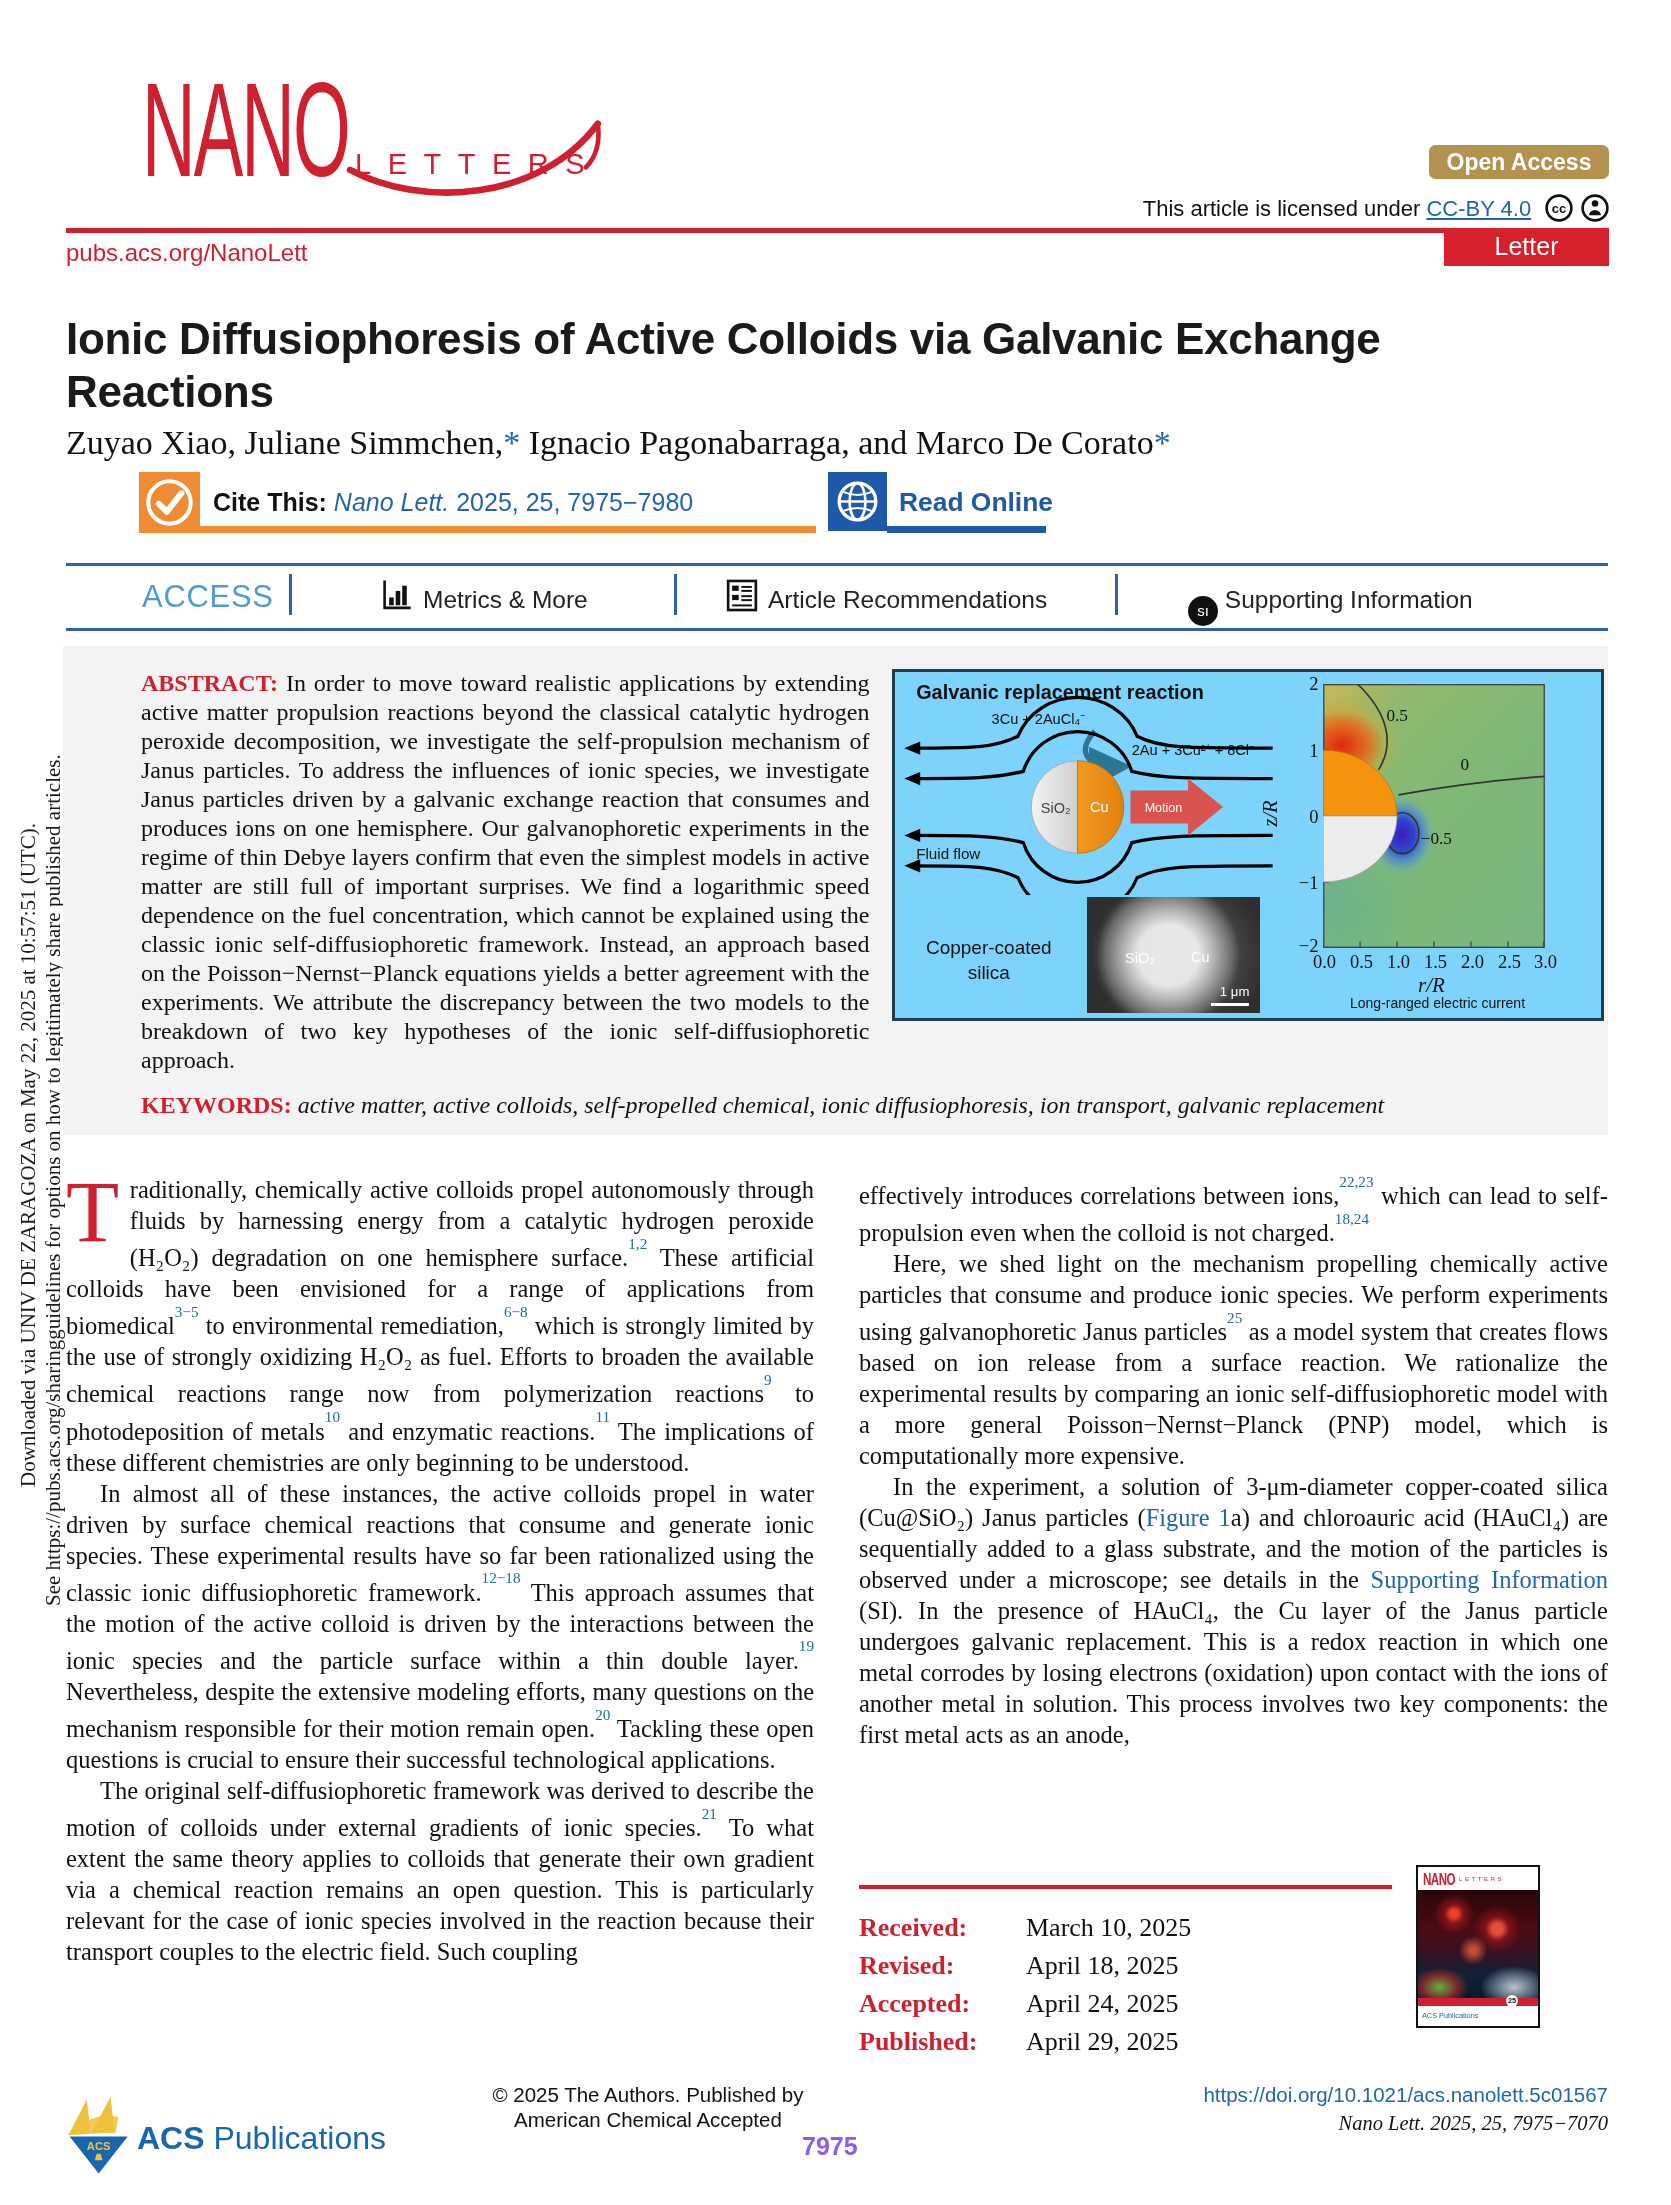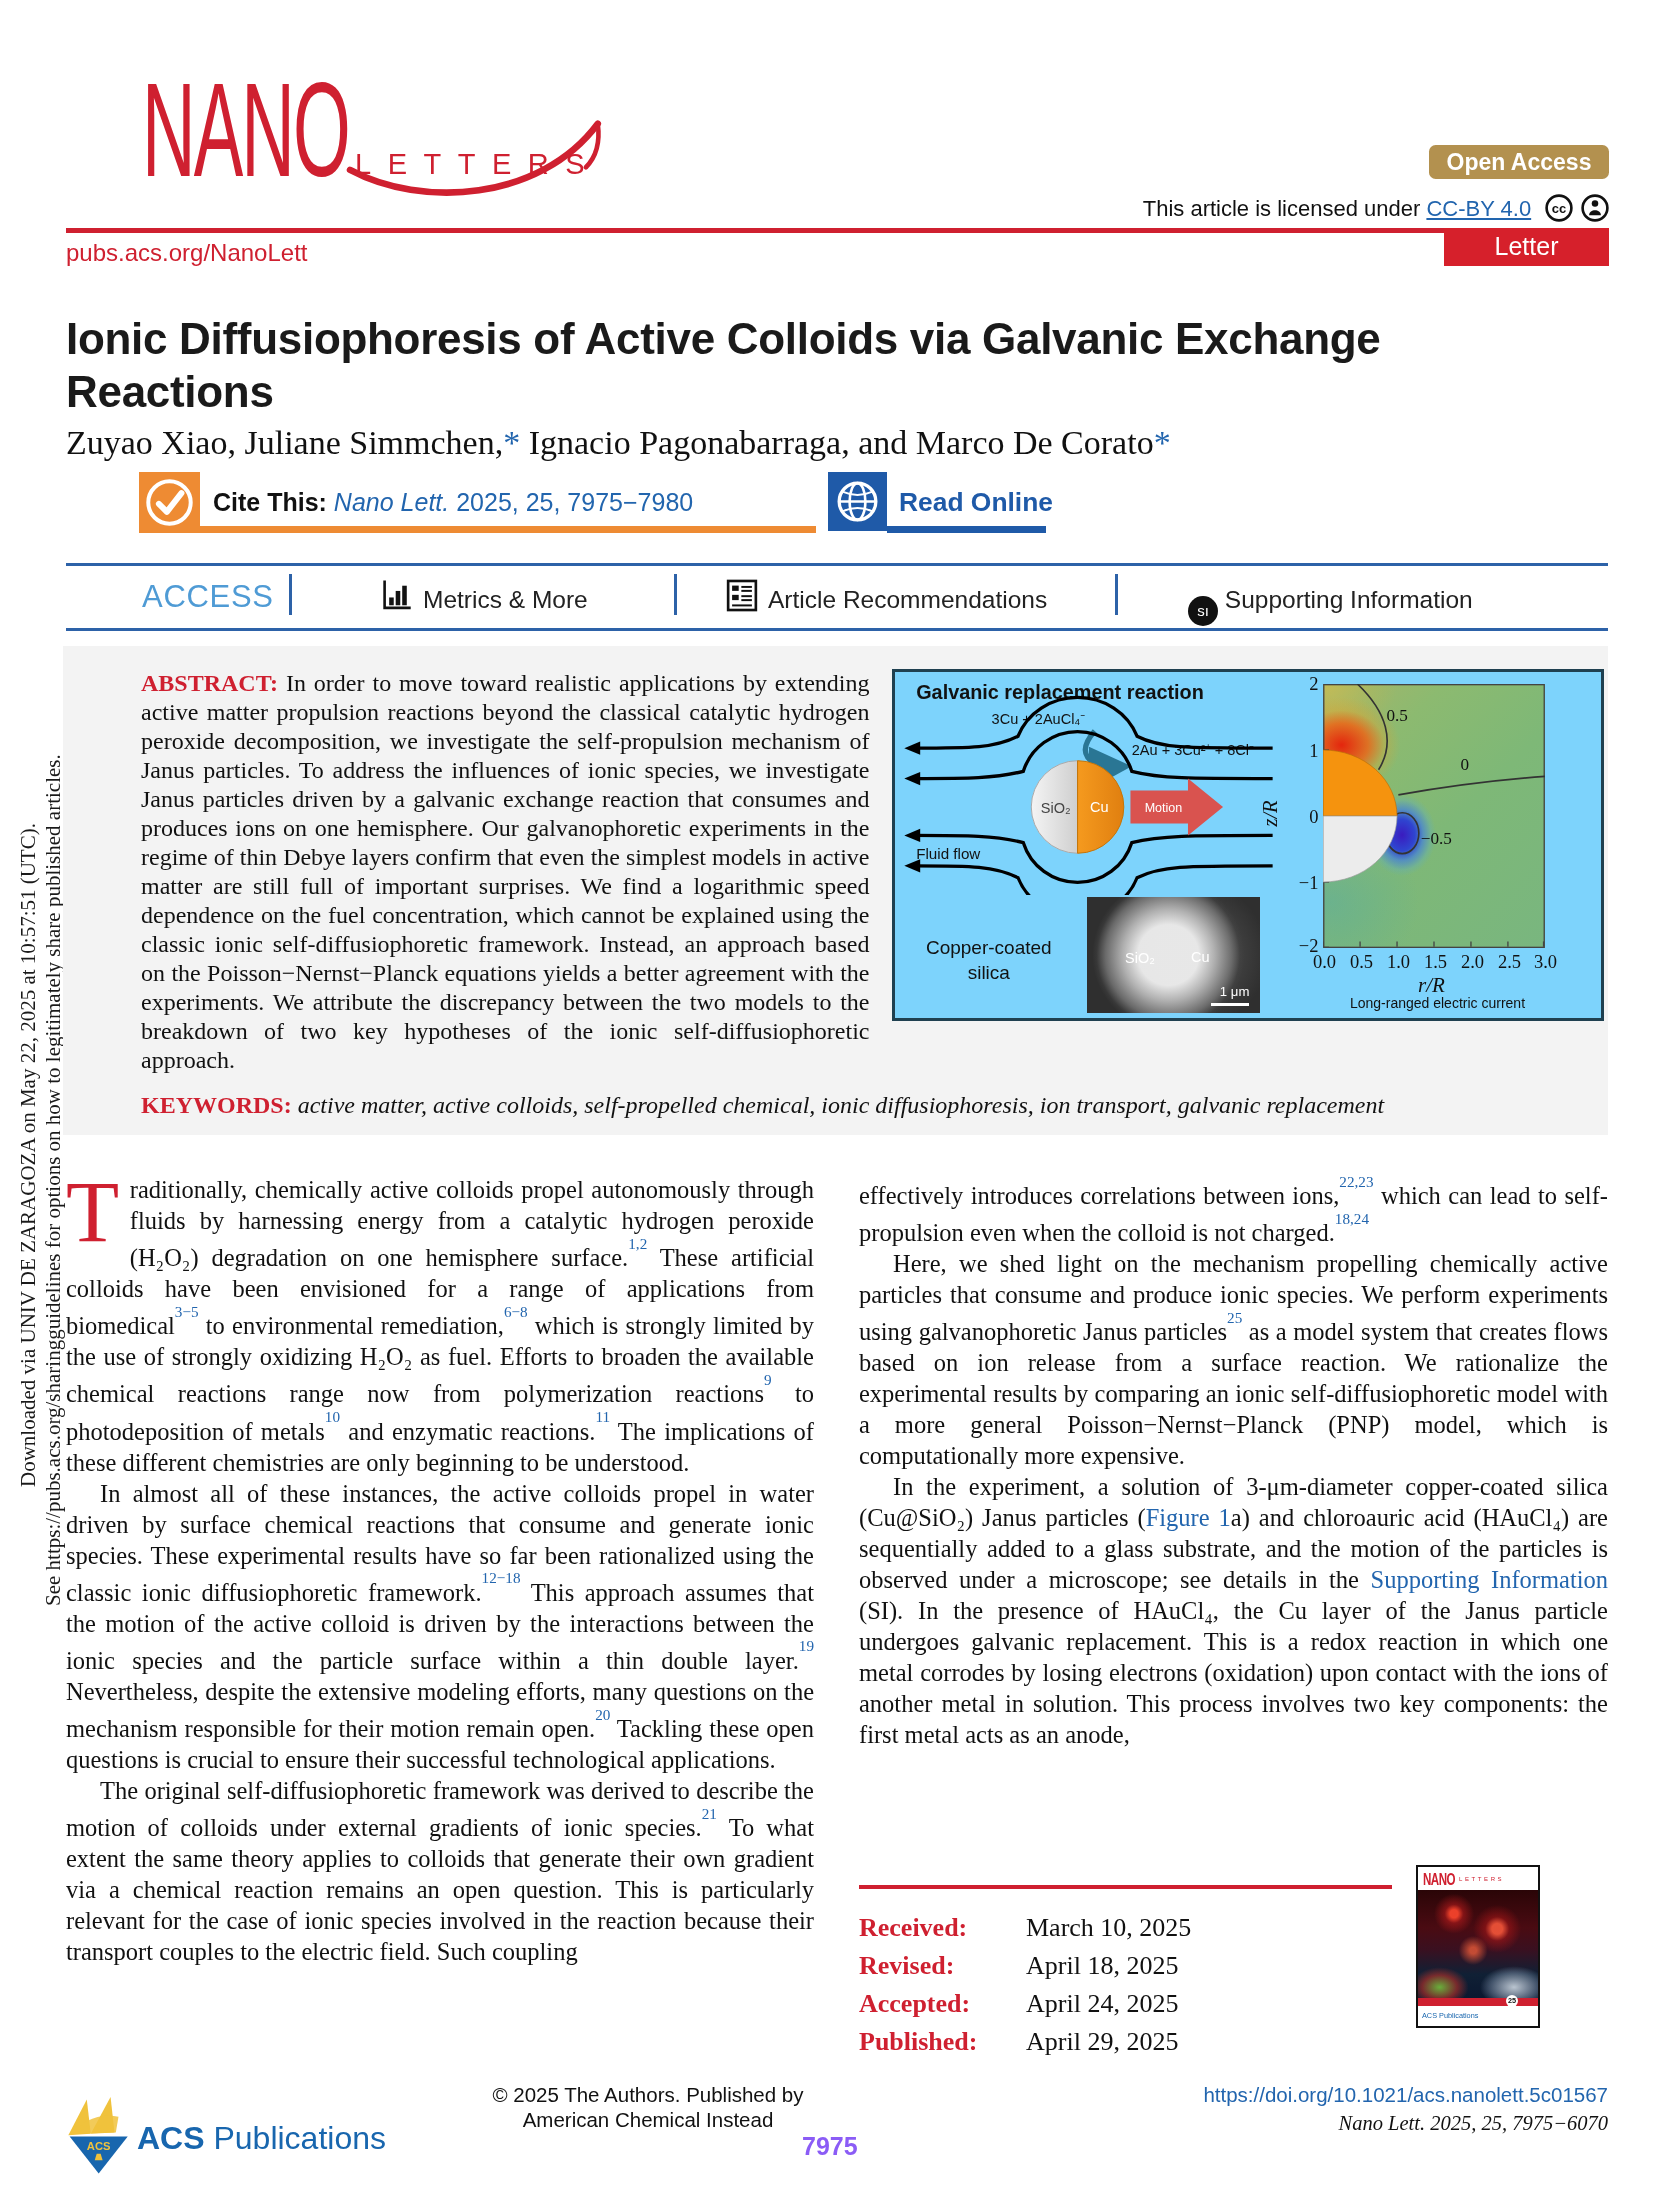--- a/index.html
+++ b/index.html
@@ -400,20 +400,20 @@
       <path d="M 10,60 C 20,40 50,28 78,34 L 74,58 Z" opacity="0.85"></path>
     </g>
     <polygon points="4,64 92,64 48,120" fill="#1866ae"></polygon>
     <text x="48" y="84" text-anchor="middle" font-family="Liberation Sans,sans-serif" font-size="17" font-weight="bold" fill="#f0c23c">ACS</text>
     <path d="M 45,90 L 51,90 L 54,100 L 42,100 Z" fill="#f0c23c"></path>
   </svg>
   <div class="acs-name"><b>ACS</b><span> Publications</span></div>
 
   <div class="copyright">
     <span>© 2025 The Authors. Published by</span><br>
-    <span>American Chemical Instead</span>
+    <span>American Chemical Accepted</span>
   </div>
   <div class="pagenum">7975</div>
   <div class="doi"><span class="blu">https://doi.org/10.1021/acs.nanolett.5c01567</span></div>
-  <div class="jcite">Nano Lett. 2025, 25, 7975−6070</div>
+  <div class="jcite">Nano Lett. 2025, 25, 7975−7070</div>
 
 </div>
 
 
 </body></html>

